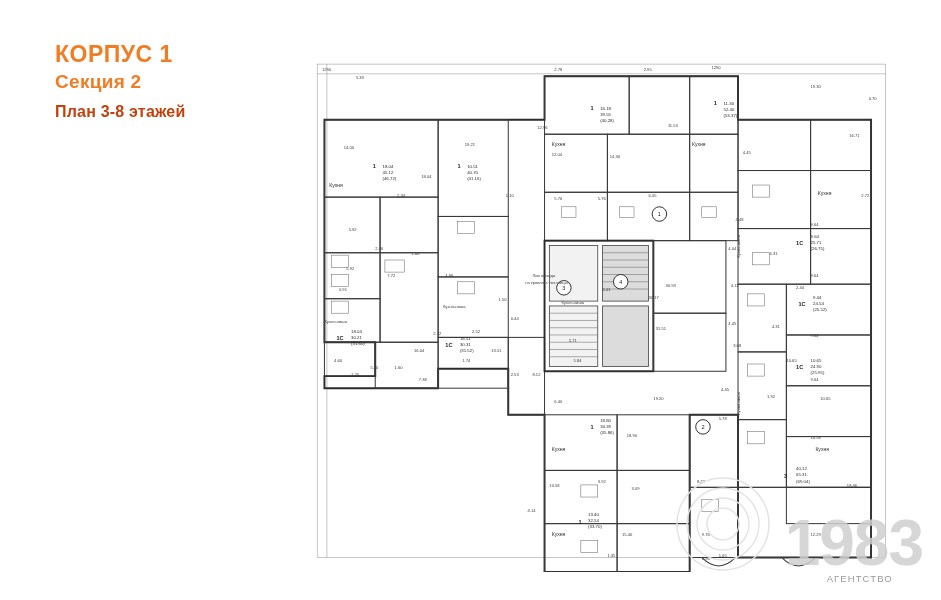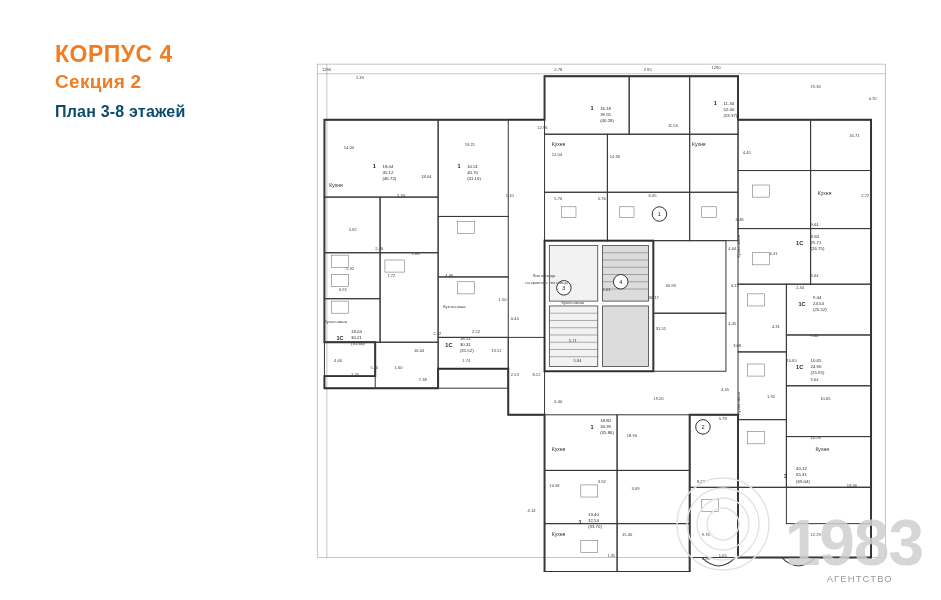--- a/index.html
+++ b/index.html
@@ -35,21 +35,21 @@
     font-size: 19px;
     font-weight: bold;
     color: #f07d23;
     letter-spacing: 0.3px;
     line-height: 1.15;
     margin: 3px 0 0 0;
   }
   #floors-title {
     font-size: 16px;
     font-weight: bold;
-    color: #0c4a6e;
+    color: #c2410c;
     margin: 10px 0 0 0;
     letter-spacing: 0.2px;
   }
 
   
   #watermark {
     position: absolute;
     right: 18px;
     bottom: 14px;
     text-align: left;
@@ -151,21 +151,21 @@
     font-family: "Liberation Sans", sans-serif;
     font-size: 4.6px;
     fill: #1d1d1d;
     text-anchor: middle;
   }
 </style>
 </head>
 <body>
 
 <div id="title-block">
-  <p id="building-title">КОРПУС 4</p>
+  <p id="building-title">КОРПУС 1</p>
   <p id="section-title">Секция 2</p>
   <p id="floors-title">План 3-8 этажей</p>
 </div>
 
 <div id="floor-plan">
 <svg viewBox="0 0 500 430" width="620" height="520" xmlns="http://www.w3.org/2000/svg">
 
   <g class="plan-dim">
     <rect x="12" y="10" width="470" height="408"></rect>
     <line x1="12" y1="18" x2="482" y2="18"></line>

